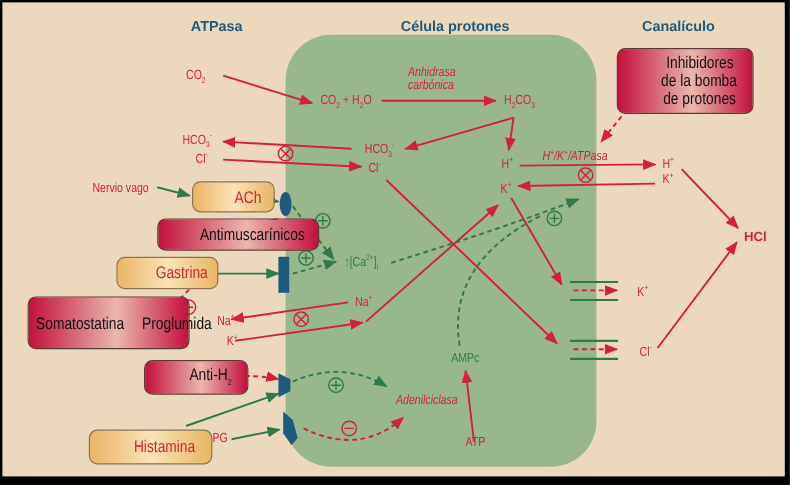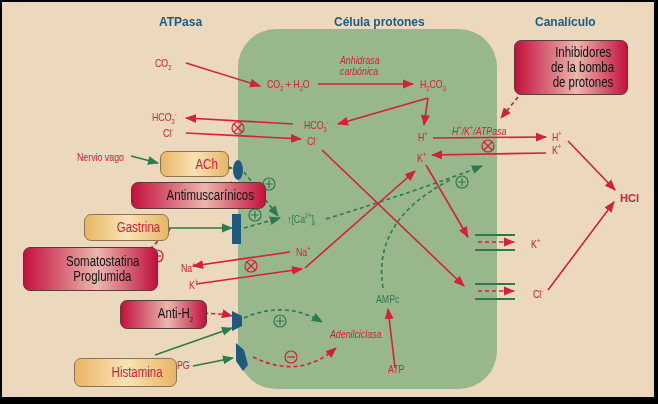--- a/index.html
+++ b/index.html
@@ -141,24 +141,24 @@
 <div class="t red sm it" style="left:330px;top:329px;">Adenilciclasa</div>
 <div class="t red sm" style="left:388px;top:364px;">ATP</div>
 <div class="t red sm" style="left:177px;top:360px;">PG</div>
 
 <div class="box yellow" style="left:160px;top:151px;width:43px;height:24px;">
     <span>ACh</span>
   </div>
 <div class="box magenta" style="left:95px;top:182px;width:109px;height:25px;margin-left:36px;">
     <span>Antimuscarínicos</span>
   </div>
-<div class="box yellow" style="left:84px;top:214px;width:59px;height:25px;">
+<div class="box yellow" style="left:97px;top:214px;width:59px;height:25px;">
     <span>Gastrina</span>
   </div>
-<div class="box magenta" style="left:23px;top:247px;width:109px;height:42px;flex-direction:column;">
+<div class="box magenta" style="left:23px;top:247px;width:109px;height:42px;">
     <span>Somatostatina</span>
     <span>Proglumida</span>
   </div>
 <div class="box magenta" style="left:120px;top:300px;width:61px;height:27px;">
     <span>Anti-H<sub>2</sub></span>
   </div>
 <div class="box yellow" style="left:74px;top:342px;width:77px;height:27px;margin-top:16px;">
     <span>Histamina</span>
   </div>
 <div class="box magenta" style="left:514px;top:40px;width:88px;height:53px;flex-direction:column;">

